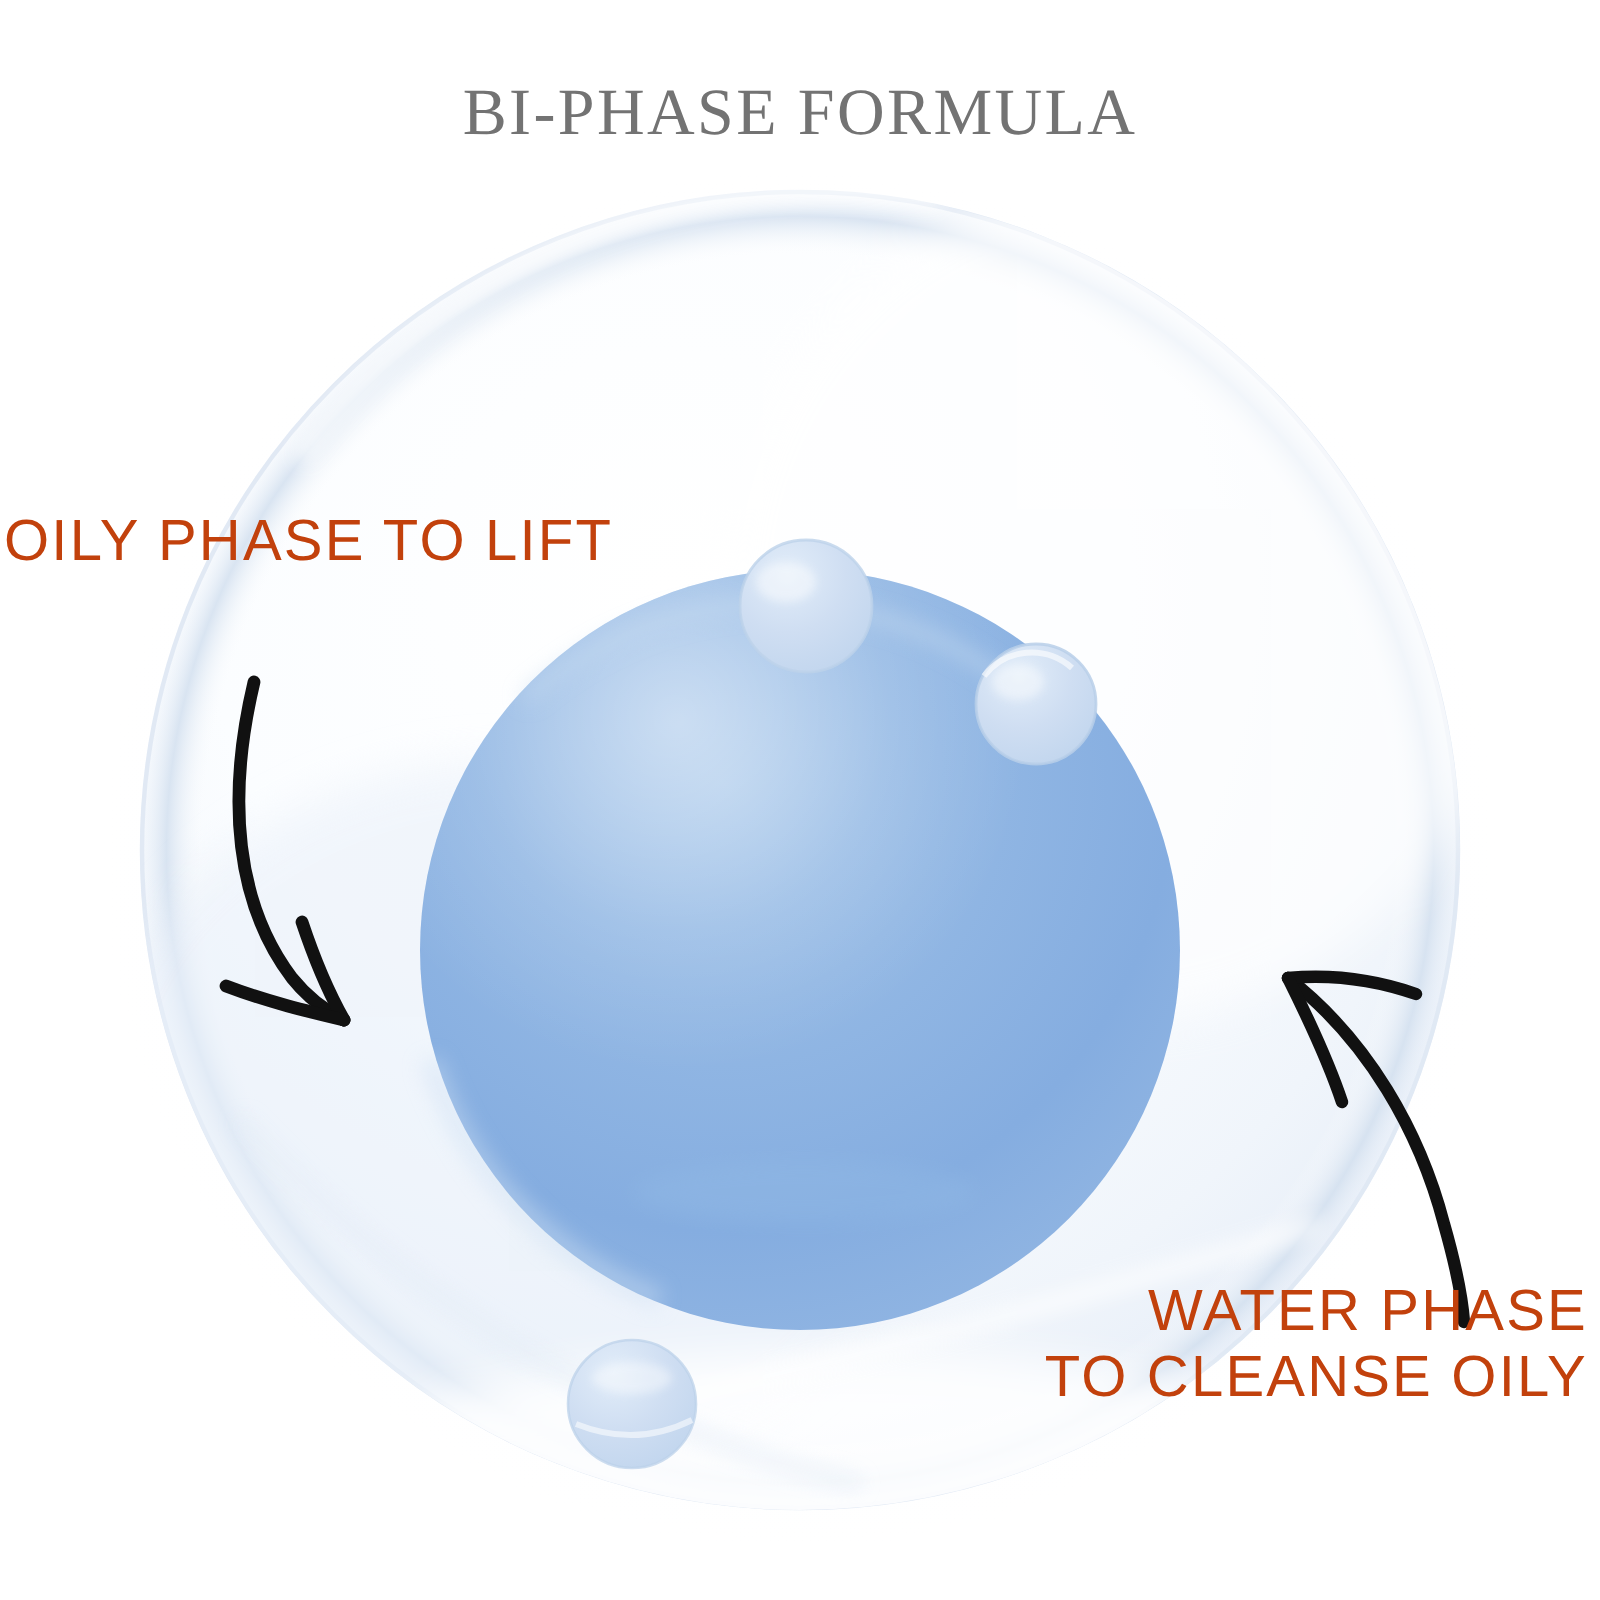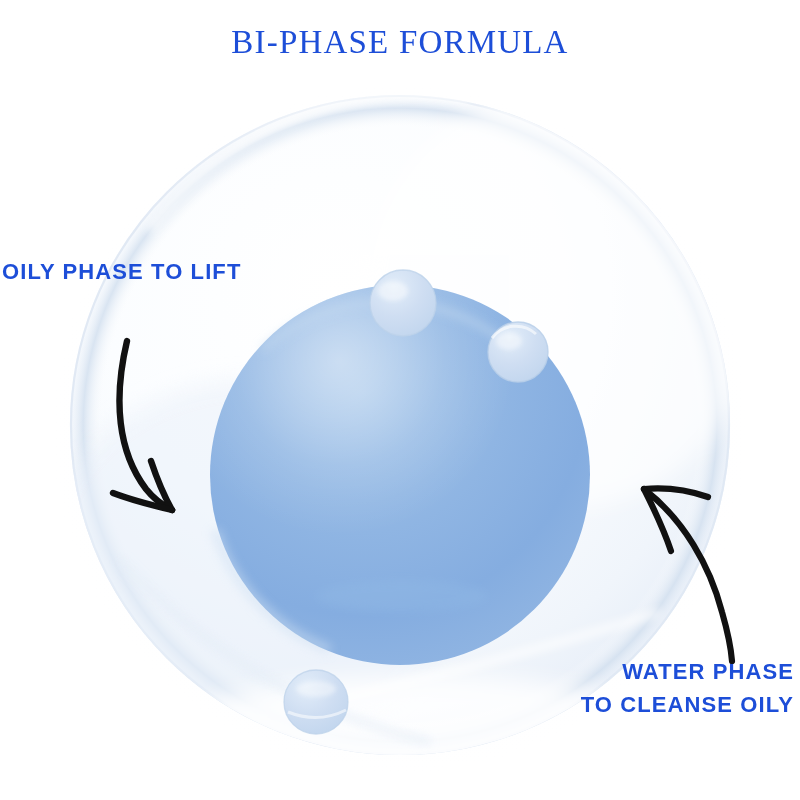--- a/index.html
+++ b/index.html
@@ -16,61 +16,61 @@
     width: 800px;
     height: 800px;
     background: #ffffff;
     overflow: hidden;
   }
 
   
   .title {
     position: absolute;
     left: 0;
-    top: 24px;
+    top: 39px;
     width: 800px;
     text-align: center;
     font-family: "Liberation Serif", "DejaVu Serif", serif;
     font-size: 33px;
     letter-spacing: 1.2px;
-    color: #1d4ed8;
+    color: #737373;
     font-weight: 400;
     white-space: nowrap;
   }
 
   
   .art {
     position: absolute;
     left: 0;
     top: 0;
     width: 800px;
     height: 800px;
   }
 
   
   .callout {
     position: absolute;
     font-family: "Liberation Sans", "DejaVu Sans", sans-serif;
-    font-size: 22px;
+    font-size: 29px;
     line-height: 33px;
     letter-spacing: 1.1px;
-    color: #1d4ed8;
-    font-weight: 700;
+    color: #c2410c;
+    font-weight: 400;
     white-space: nowrap;
   }
   .callout .ln { display: block; }
 
   #callout-left {
     left: 2px;
     top: 255px;
     text-align: left;
   }
   #callout-right {
     right: 6px;
-    top: 655px;
+    top: 640px;
     text-align: right;
   }
 </style>
 </head>
 <body>
 
 <div id="stage">
 
   <div class="title">BI-PHASE FORMULA</div>
 

